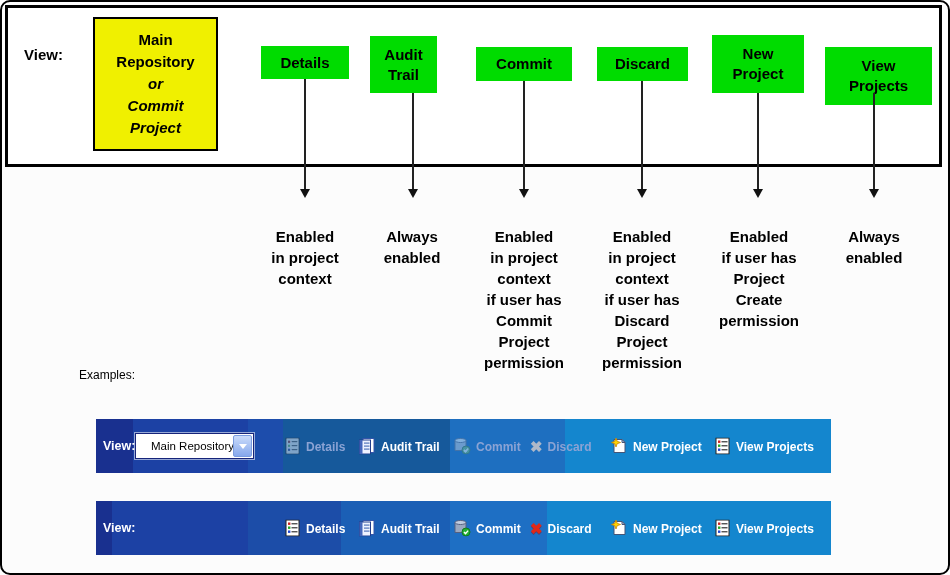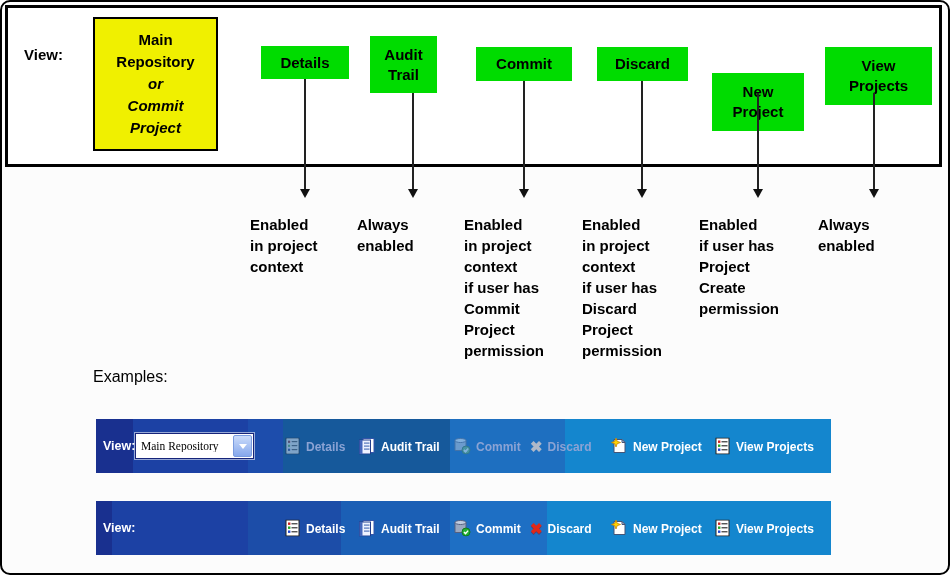--- a/index.html
+++ b/index.html
@@ -17,55 +17,55 @@
     justify-content:center;align-items:center;text-align:center;
     font-size:15px;font-weight:bold;line-height:22px;}
   .yellow-box .it{font-style:italic;}
   .gbtn{position:absolute;background:#00dc00;color:#000;font-size:15px;font-weight:bold;
     display:flex;align-items:center;justify-content:center;text-align:center;
     line-height:20px;white-space:pre-line;}
   .gb0{left:259px;top:44px;width:88px;height:33px;}
   .gb1{left:368px;top:34px;width:67px;height:57px;}
   .gb2{left:474px;top:45px;width:96px;height:34px;}
   .gb3{left:595px;top:45px;width:91px;height:34px;}
-  .gb4{left:710px;top:33px;width:92px;height:58px;margin-top:38px;}
+  .gb4{left:710px;top:33px;width:92px;height:58px;}
   .gb5{left:823px;top:33px;width:107px;height:58px;margin-top:12px;}
   .arrow{position:absolute;width:2px;background:#222;}
   .arrow::after{content:"";position:absolute;left:-4px;bottom:-9px;
     border-left:5px solid transparent;border-right:5px solid transparent;border-top:9px solid #111;}
   .a0{left:302px;top:77px;height:110px;}
   .a1{left:410px;top:91px;height:96px;}
   .a2{left:521px;top:79px;height:108px;}
   .a3{left:639px;top:79px;height:108px;}
   .a4{left:755px;top:91px;height:96px;}
   .a5{left:871px;top:91px;height:96px;}
-  .desc{position:absolute;top:212px;font-size:15px;font-weight:bold;line-height:21px;
-    white-space:pre-line;}
+  .desc{position:absolute;top:224px;font-size:15px;font-weight:bold;line-height:21px;
+    text-align:center;white-space:pre-line;}
   .d0{left:248px;width:110px;}
   .d1{left:355px;width:110px;}
   .d2{left:462px;width:120px;}
   .d3{left:580px;width:120px;}
   .d4{left:697px;width:120px;}
   .d5{left:816px;width:112px;}
   
-  .examples-heading{position:absolute;left:91px;top:366px;font-size:16px;font-weight:400;}
+  .examples-heading{position:absolute;left:77px;top:366px;font-size:12px;font-weight:400;}
   .toolbar{position:absolute;left:94px;width:735px;height:54px;}
   .tb1{top:417px;background:linear-gradient(90deg,
       #19308f 0px,#19308f 37px,#1c41a4 37px,#1c41a4 152px,#1d4dac 152px,#1d4dac 187px,
       #16599b 187px,#16599b 354px,#1e6fc0 354px,#1e6fc0 469px,#1486ce 469px,#1486ce 735px);}
   .tb2{top:499px;background:linear-gradient(90deg,
       #19308f 0px,#19308f 16px,#1c41a4 16px,#1c41a4 152px,#1c4da8 152px,#1c4da8 245px,
       #1b5fb5 245px,#1b5fb5 354px,#1e6fc4 354px,#1e6fc4 451px,#1486ce 451px,#1486ce 735px);}
   .tb-view{position:absolute;left:7px;top:50%;transform:translateY(-50%);
     color:#fff;font-size:12.5px;font-weight:bold;}
   .dropdown{position:absolute;left:39px;top:50%;transform:translateY(-50%);
     width:119px;height:26px;box-sizing:border-box;background:#fff;border:1px solid #16247a;
     display:flex;align-items:center;font-size:11.5px;color:#000;
     box-shadow:0 0 0 1px rgba(255,255,255,.55);}
-  .dd-text{padding-left:5px;white-space:nowrap;overflow:hidden;font-family:Liberation Serif, serif;}
+  .dd-text{padding-left:15px;white-space:nowrap;overflow:hidden;}
   .dd-btn{margin-left:auto;margin-right:1px;width:19px;height:22px;border-radius:2px;
     background:linear-gradient(#cadbfa,#86a8ec);border:1px solid #7a9ce0;box-sizing:border-box;
     display:flex;align-items:center;justify-content:center;}
   .dd-tri{width:0;height:0;border-left:4px solid transparent;border-right:4px solid transparent;
     border-top:5px solid #fff;}
   .tb-item{position:absolute;top:50%;transform:translateY(-50%);
     display:flex;align-items:center;gap:5px;color:#fff;font-size:12px;font-weight:bold;
     white-space:nowrap;cursor:default;}
   .it-details{left:188px;}  .it-audit{left:262px;}  .it-commit{left:357px;}
   .it-discard{left:434px;}  .it-newproj{left:514px;} .it-viewproj{left:618px;}

